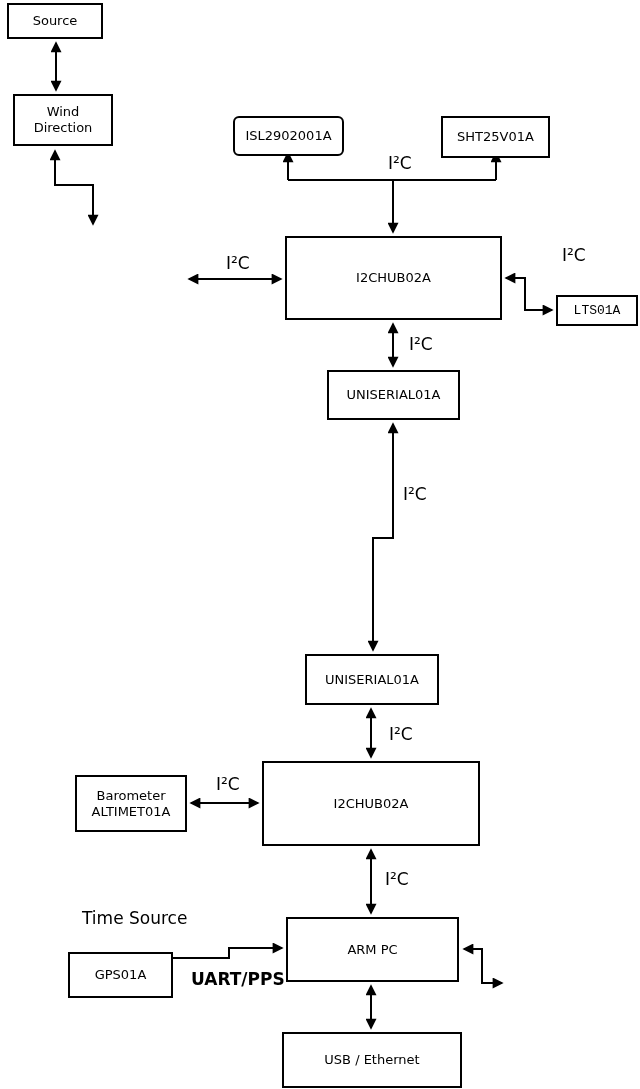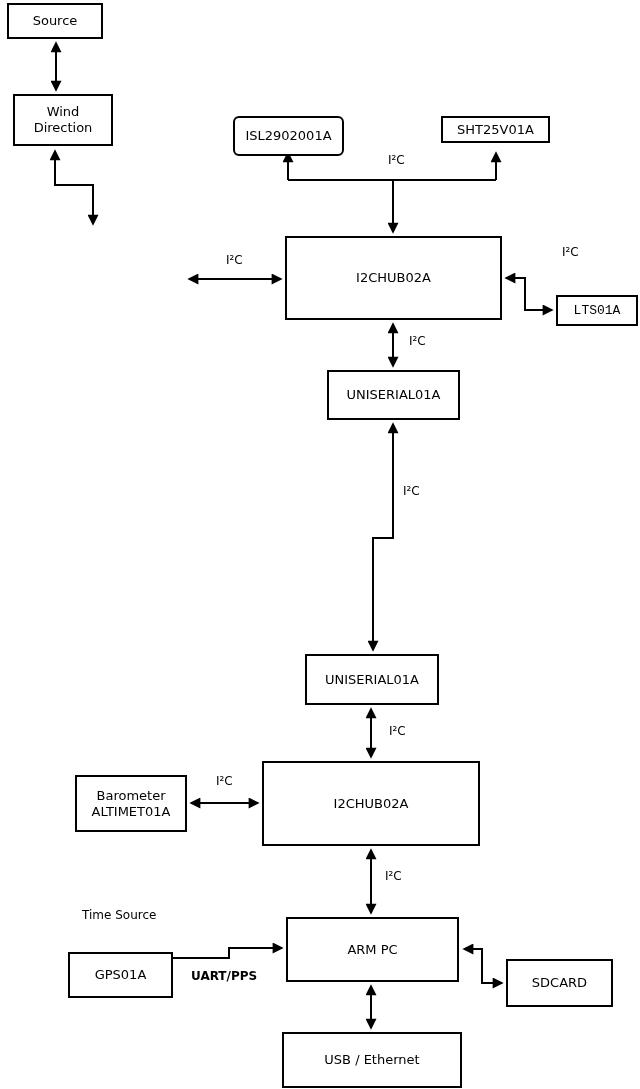--- a/index.html
+++ b/index.html
@@ -38,30 +38,30 @@
     justify-content: center;
     text-align: center;
     font-size: 13px;
     line-height: 1.22;
   }
   .box span {
     white-space: pre-line;
   }
   .lbl {
     position: absolute;
-    font-size: 12px;
+    font-size: 17px;
     line-height: 1.1;
     white-space: nowrap;
   }
   
   .b-anemo      { left: 7px;   top: 3px;    width: 96px;  height: 36px; }
   .b-wind       { left: 13px;   top: 94px;   width: 100px; height: 52px; }
   .b-pic        { left: 2px;   top: 228px;  width: 183px; height: 102px; }
   .b-isl        { left: 233px; top: 116px;  width: 111px; height: 40px; border-radius: 6px; }
-  .b-sht        { left: 441px; top: 116px;  width: 109px; height: 27px; }
+  .b-sht        { left: 441px; top: 116px;  width: 109px; height: 42px; }
   .b-hub1       { left: 285px; top: 236px;  width: 217px; height: 84px; }
   .b-lts        { left: 556px; top: 295px;  width: 82px;  height: 31px; font-family: Liberation Mono, monospace; }
   .b-uni1       { left: 327px; top: 370px;  width: 133px; height: 50px; }
   .b-uni2       { left: 305px; top: 654px;  width: 134px; height: 51px; }
   .b-baro       { left: 75px;  top: 775px;  width: 112px; height: 57px; }
   .b-hub2       { left: 262px; top: 761px;  width: 218px; height: 85px; }
   .b-armpc      { left: 286px; top: 917px;  width: 173px; height: 65px; }
   .b-gps        { left: 68px;  top: 937px;  width: 105px; height: 46px; margin-top: 15px; }
   .b-sdcard     { left: 506px; top: 959px;  width: 107px; height: 48px; }
   .b-usb        { left: 282px; top: 1032px; width: 180px; height: 56px; }
@@ -140,23 +140,20 @@
   </div>
   <div class="box b-hub2">
     <span>I2CHUB02A</span>
   </div>
   <div class="box b-armpc">
     <span>ARM PC</span>
   </div>
   <div class="box b-gps">
     <span>GPS01A</span>
   </div>
-  <div class="box b-sdcard">
-    <span>SDCARD</span>
-  </div>
   <div class="box b-usb">
     <span>USB / Ethernet</span>
   </div>
 
   <div class="lbl l-i2c-top">I²C</div>
   <div class="lbl l-i2c-left1">I²C</div>
   <div class="lbl l-i2c-right1">I²C</div>
   <div class="lbl l-i2c-mid1">I²C</div>
   <div class="lbl l-i2c-long">I²C</div>
   <div class="lbl l-i2c-mid2">I²C</div>

